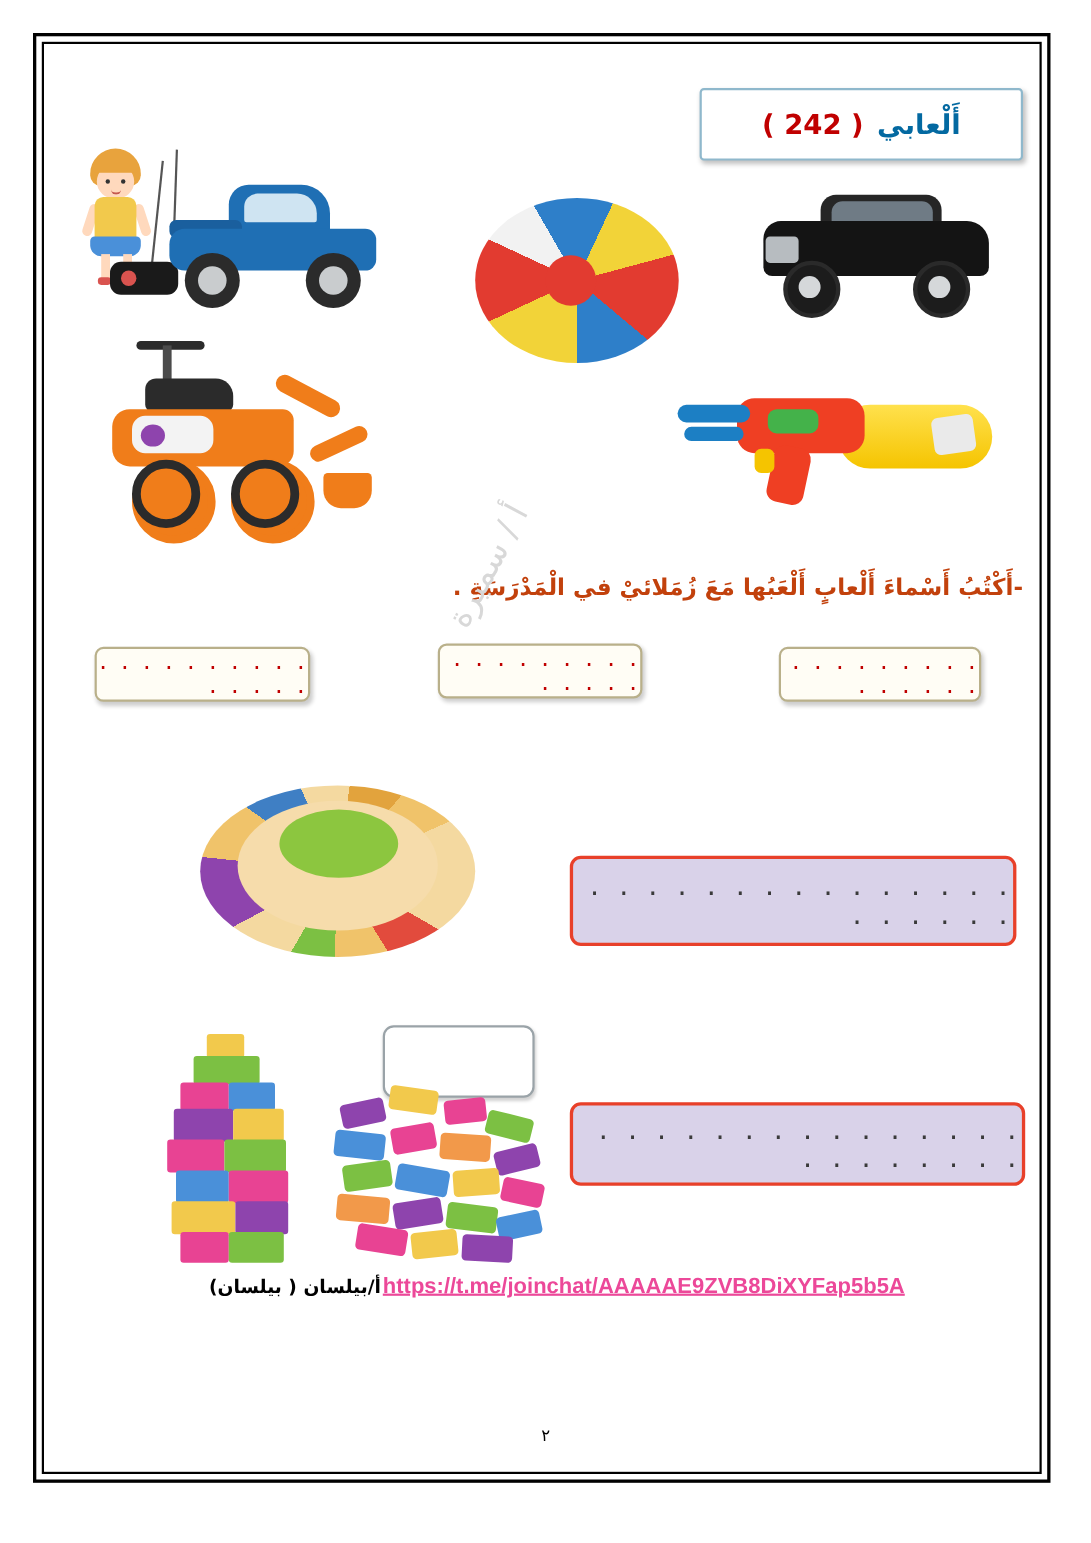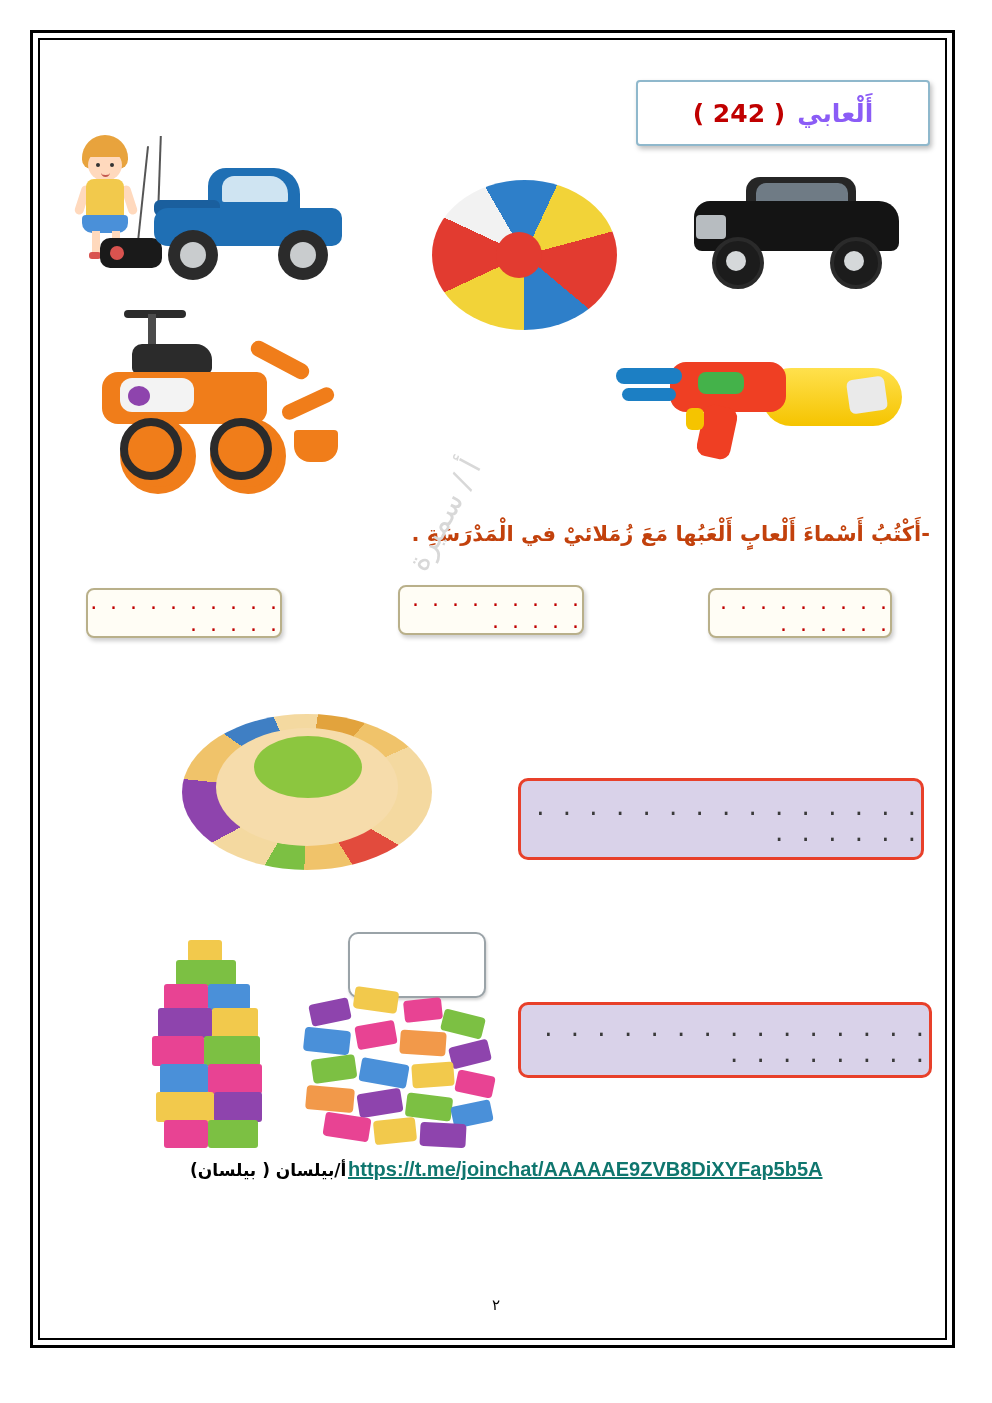--- a/index.html
+++ b/index.html
@@ -54,21 +54,21 @@
     box-shadow: 2px 3px 5px rgba(0,0,0,0.25);
     display: flex;
     align-items: center;
     justify-content: center;
     gap: 12px;
     direction: rtl;
   }
   .title-text {
     font-size: 25px;
     font-weight: bold;
-    color: #8b5cf6;
+    color: #0369a1;
     font-family: "DejaVu Sans", sans-serif;
   }
   .title-num {
     font-size: 25px;
     font-weight: bold;
     color: #c00000;
     font-family: "DejaVu Sans", sans-serif;
   }
 
   
@@ -255,21 +255,21 @@
     pointer-events: none;
   }
 
   
   .footer-link {
     position: absolute;
     left: 348px;
     top: 1158px;
     font-size: 20px;
     font-weight: bold;
-    color: #0f766e;
+    color: #ec4899;
     text-decoration: underline;
     font-family: "Liberation Sans", sans-serif;
     direction: ltr;
   }
   .footer-author {
     position: absolute;
     left: 190px;
     top: 1160px;
     font-size: 17px;
     font-weight: bold;

